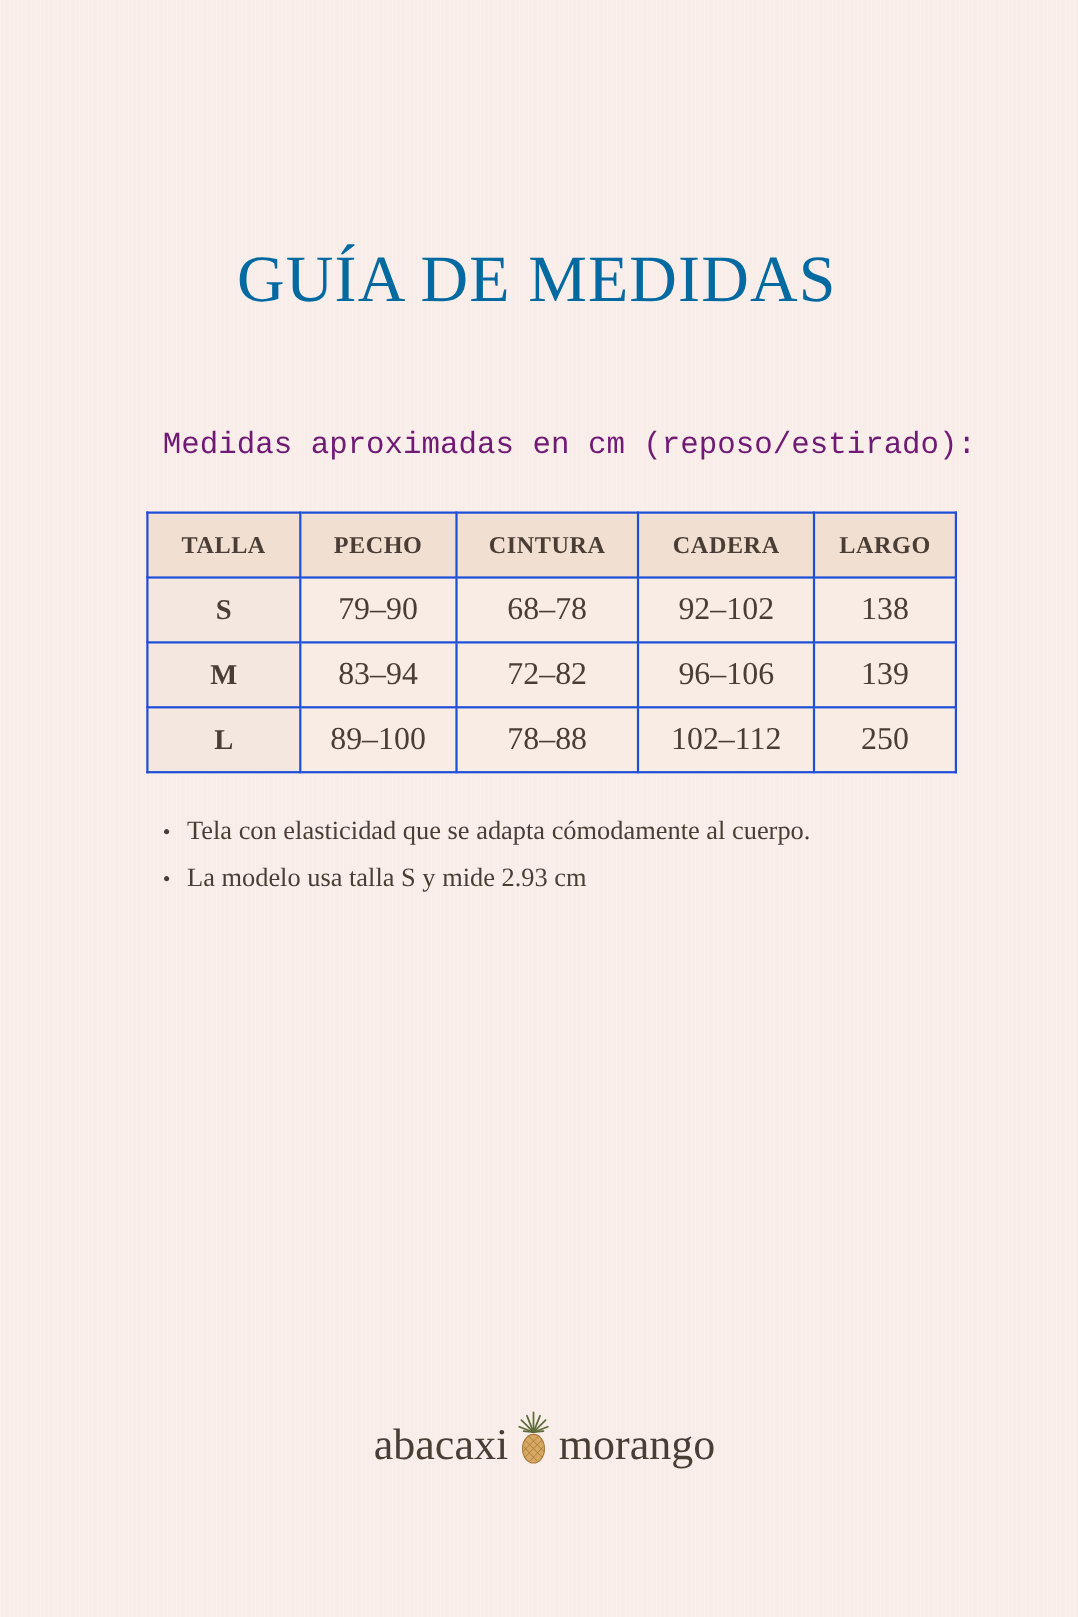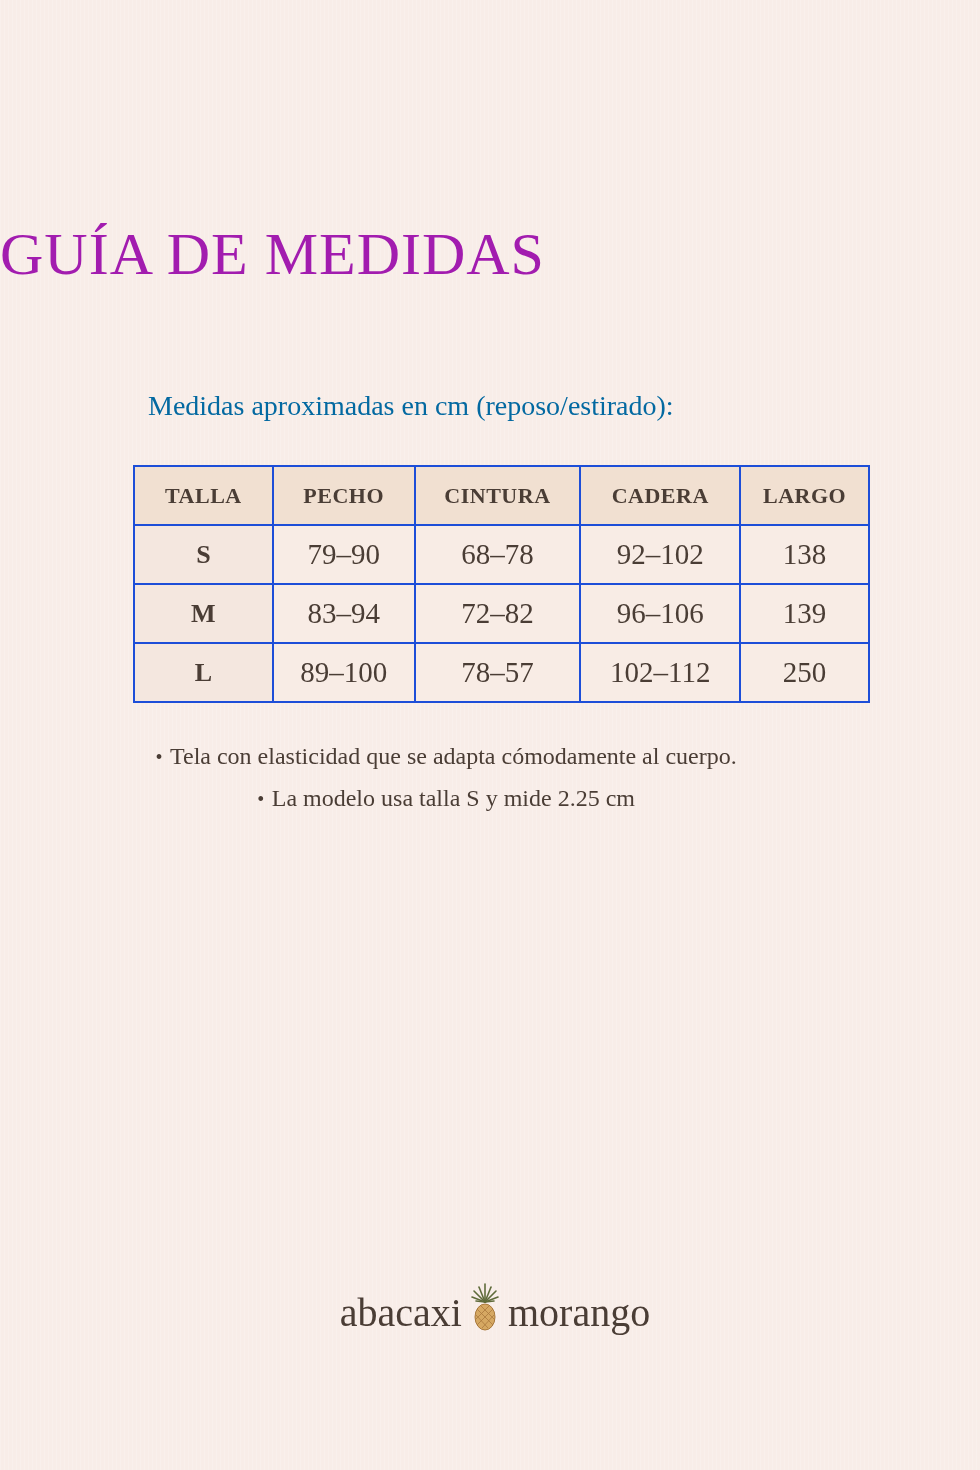--- a/index.html
+++ b/index.html
@@ -14,35 +14,36 @@
       background-color: #f8ede8;
       background-image: repeating-linear-gradient(90deg, rgba(255,255,255,0.18) 0px, rgba(255,255,255,0.18) 1px, rgba(0,0,0,0) 1px, rgba(0,0,0,0) 4px);
       font-family: "DejaVu Serif", "Liberation Serif", serif;
       color: #4a3d35;
     }
     .title {
       position: absolute;
       top: 218px;
       left: 0;
       width: 976px;
+      text-align: center;
       font-family: "Liberation Serif", "DejaVu Serif", serif;
       font-size: 60px;
       letter-spacing: 1px;
-      color: #a21caf;
+      color: #0369a1;
       font-weight: normal;
       margin: 0;
       line-height: 72px;
     }
     .subtitle {
       position: absolute;
       top: 386px;
       left: 148px;
-      font-family: Liberation Serif, serif;
+      font-family: Liberation Mono, monospace;
       font-size: 28px;
-      color: #0369a1;
+      color: #701a75;
       line-height: 40px;
       margin: 0;
     }
     table.sizes {
       position: absolute;
       top: 465px;
       left: 133px;
       width: 737px;
       border-collapse: collapse;
       font-family: "Liberation Serif", "DejaVu Serif", serif;
@@ -78,21 +79,20 @@
     ul.notes {
       position: absolute;
       top: 735px;
       left: 148px;
       margin: 0;
       padding: 0;
       list-style: none;
       font-family: "Liberation Serif", "DejaVu Serif", serif;
       font-size: 24px;
       color: #4a3d35;
-      text-align: center;
     }
     ul.notes li {
       height: 42px;
       line-height: 42px;
       white-space: nowrap;
     }
     ul.notes .bullet {
       display: inline-block;
       width: 22px;
       font-size: 20px;
@@ -142,33 +142,33 @@
     <tr>
       <td class="size-col">M</td>
       <td>83–94</td>
       <td>72–82</td>
       <td>96–106</td>
       <td>139</td>
     </tr>
     <tr>
       <td class="size-col">L</td>
       <td>89–100</td>
-      <td>78–57</td>
+      <td>78–88</td>
       <td>102–112</td>
       <td>250</td>
     </tr>
   </tbody>
 </table>
 
 <ul class="notes">
   <li>
     <span class="bullet">•</span><span>Tela con elasticidad que se adapta cómodamente al cuerpo.</span>
   </li>
   <li>
-    <span class="bullet">•</span><span>La modelo usa talla S y mide 2.25 cm</span>
+    <span class="bullet">•</span><span>La modelo usa talla S y mide 2.93 cm</span>
   </li>
 </ul>
 
 <div class="brand">
   <span>abacaxi</span><span><svg width="30" height="50" viewBox="0 0 30 50" aria-hidden="true">
       <g stroke="#5f6b3a" stroke-width="1.6" fill="none" stroke-linecap="round">
         <path d="M15 20 L15 2"></path>
         <path d="M15 20 L9 5"></path>
         <path d="M15 20 L21 5"></path>
         <path d="M15 20 L4 9"></path>

